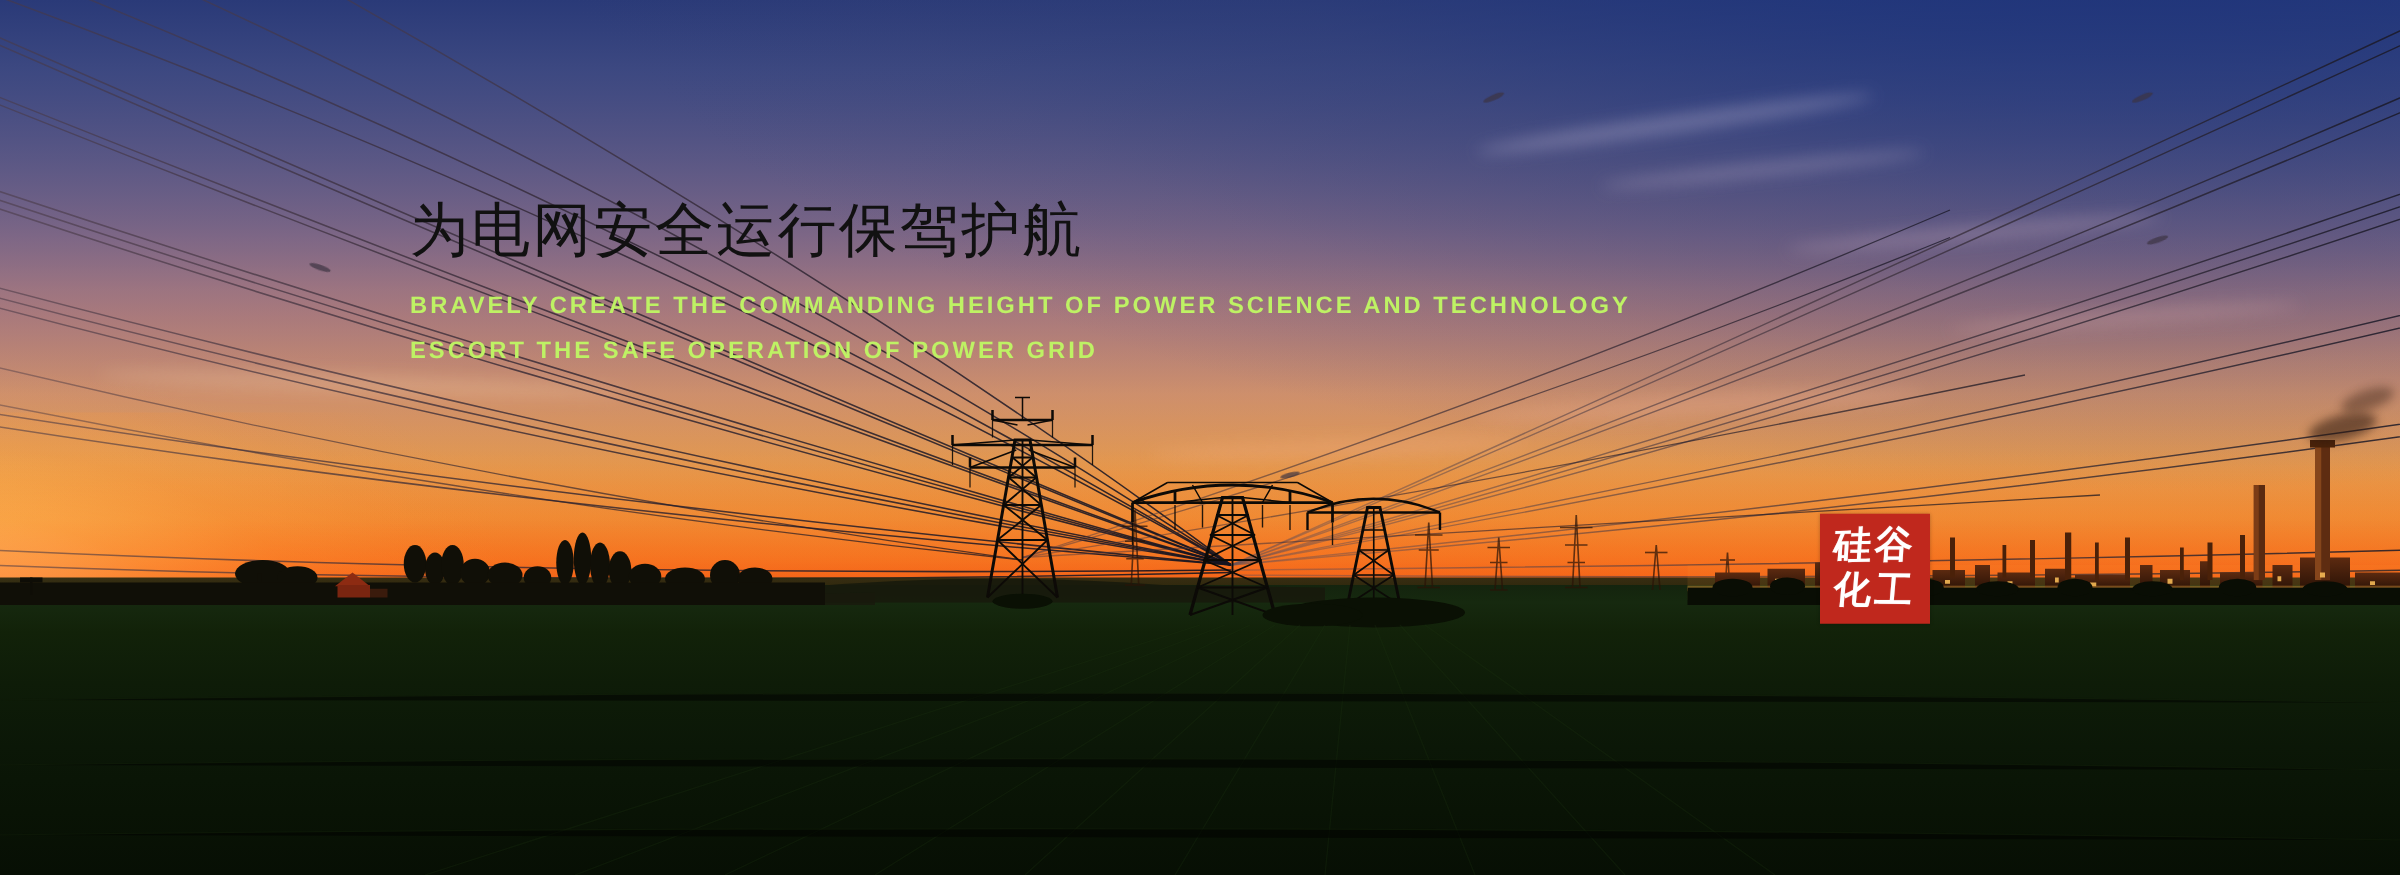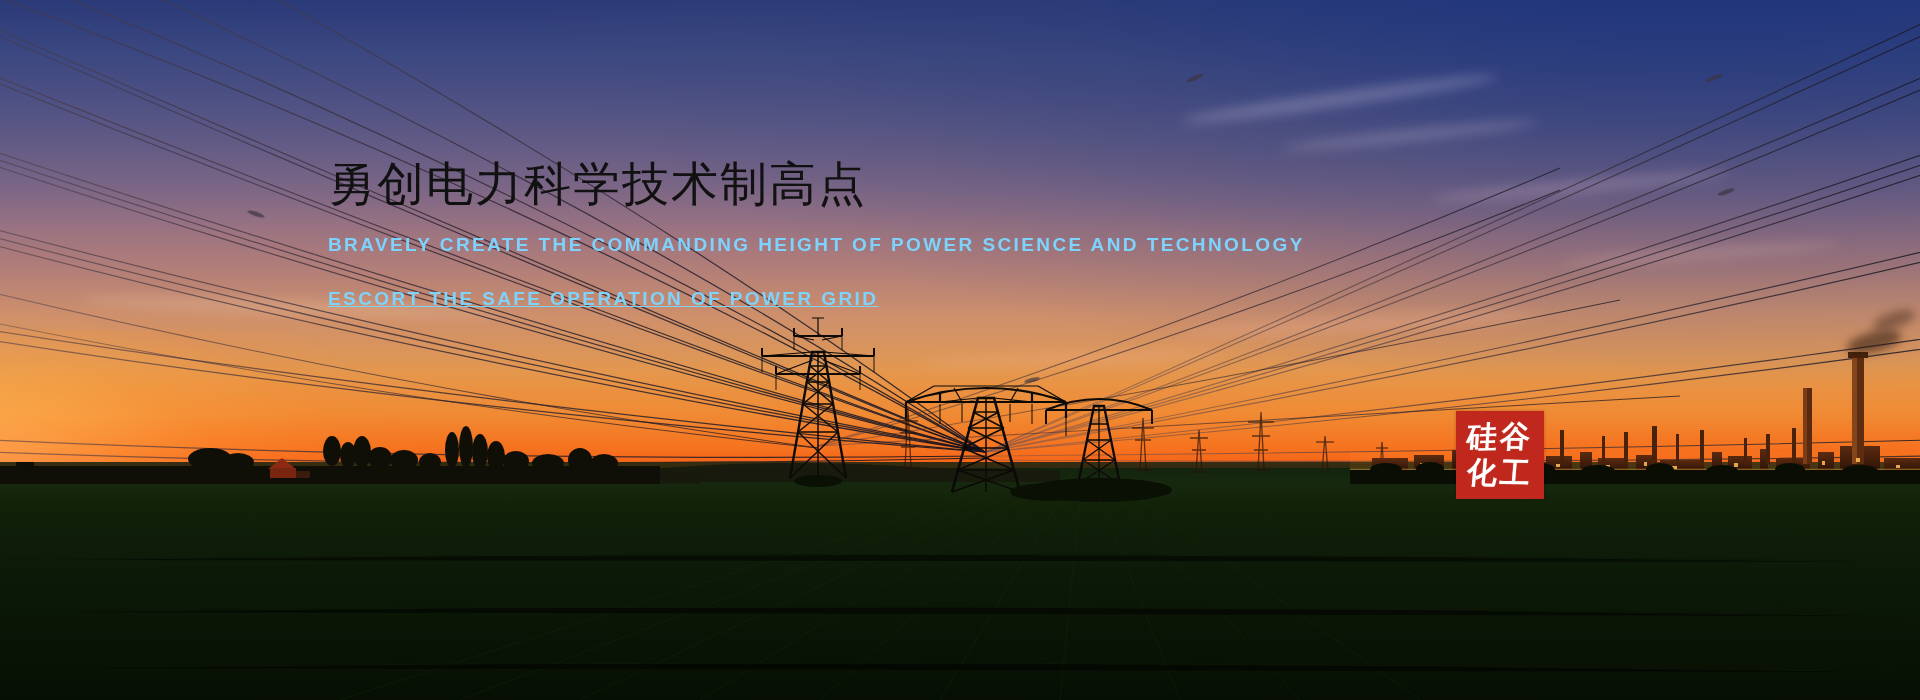--- a/index.html
+++ b/index.html
@@ -144,21 +144,21 @@
     font-weight:400;
     color:#111;
     white-space:nowrap;
   }
   .sub {
     margin-top:16px;
     font-size:19px;
     font-weight:bold;
     letter-spacing:2.4px;
     line-height:34px;
-    color:#7dd3fc;
+    color:#bef264;
     white-space:nowrap;
   }
 
   
   .logo-stamp {
     position:absolute;
     left:1456px; top:411px;
     width:88px; height:88px;
     background:#c0281d;
     display:flex;
@@ -539,23 +539,23 @@
       <path d="M 0 560 Q 960 548 1920 562"></path>
       <path d="M 0 612 Q 960 600 1920 616"></path>
       <path d="M 0 668 Q 960 656 1920 672"></path>
     </g>
   </svg>
 
   <div class="plume" style="left:1846px; top:332px; width:56px; height:20px; transform:rotate(-14deg);"></div>
   <div class="plume" style="left:1872px; top:312px; width:44px; height:16px; transform:rotate(-18deg); opacity:.7;"></div>
 
   <div class="copy">
-    <div class="headline">勇创电力科学技术制高点</div>
+    <div class="headline">为电网安全运行保驾护航</div>
     <div class="sub">BRAVELY CREATE THE COMMANDING HEIGHT OF POWER SCIENCE AND TECHNOLOGY</div>
-    <div class="sub" style="margin-top:20px;text-decoration:underline;">ESCORT THE SAFE OPERATION OF POWER GRID</div>
+    <div class="sub" style="margin-top:2px;">ESCORT THE SAFE OPERATION OF POWER GRID</div>
   </div>
 
   <div class="logo-stamp">
     <div class="lrow">硅谷</div>
     <div class="lrow lrow2">化工</div>
   </div>
 
 </div>
 
 </body></html>

